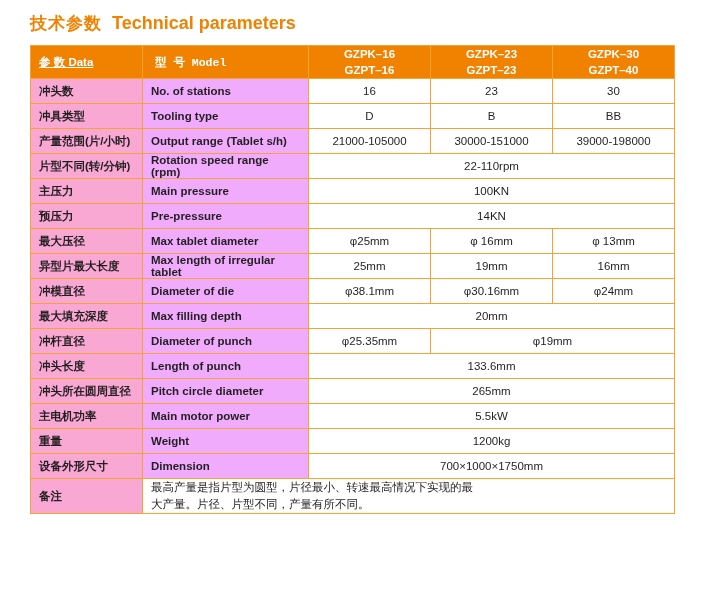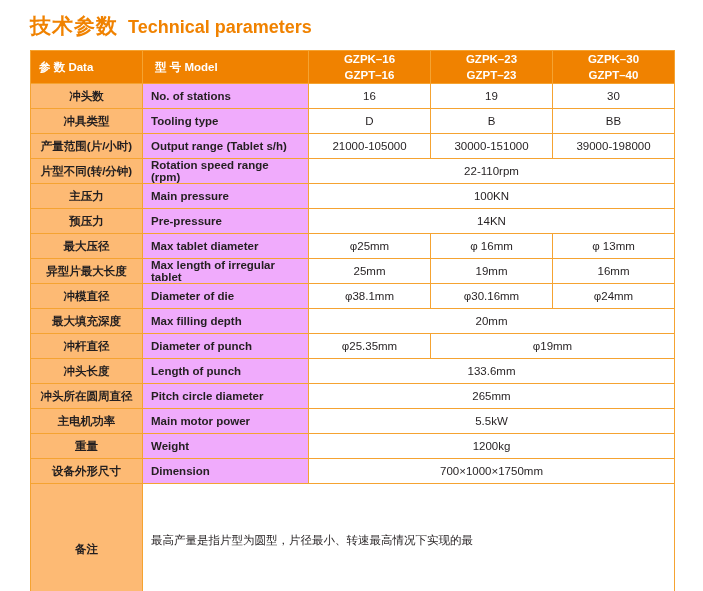--- a/index.html
+++ b/index.html
@@ -20,21 +20,21 @@
     box-sizing: border-box;
     padding: 0;
   }
   .title-row {
     display: flex;
     align-items: baseline;
     gap: 10px;
     padding: 12px 0 10px 30px;
   }
   .title-cn {
-    font-size: 21px;
+    font-size: 17px;
     font-weight: bold;
     color: #f08200;
     letter-spacing: 1px;
   }
   .title-en {
     font-size: 18px;
     font-weight: bold;
     color: #f08200;
   }
   table.spec {
@@ -56,39 +56,41 @@
     background: #f08200;
     color: #ffffff;
     font-weight: bold;
     font-size: 12px;
     height: 46px;
     border: 1px solid #f08200;
   }
   thead th.h-data {
     text-align: left;
     width: 112px;
+    text-decoration: underline;
   }
   thead th.h-model {
     text-align: left;
     padding-left: 12px;
     width: 166px;
+    font-family: Liberation Mono, monospace;
   }
   thead th.h-col {
     text-align: center;
     width: 122px;
   }
   thead th .hline {
     display: block;
     line-height: 16px;
   }
   td.label-cn {
-    background: #fdba74;
-    font-weight: bold;
-    color: #231f20;
-    text-align: center;
+    background: #f9a8d4;
+    font-weight: bold;
+    color: #231f20;
+    text-align: left;
     padding-left: 12px;
     font-size: 11.5px;
   }
   td.label-en {
     background: #f0abfc;
     font-weight: bold;
     color: #231f20;
     text-align: left;
     padding-left: 12px;
     font-size: 11.5px;
@@ -102,21 +104,20 @@
   td.note {
     text-align: left;
     padding: 5px 10px;
     color: #231f20;
     font-size: 11.5px;
     line-height: 17px;
     height: 48px;
   }
   .note-line {
     display: block;
-    margin-top: 48px;
   }
 </style>
 </head>
 <body>
 
 <div class="page">
 
   <div class="title-row">
     <span class="title-cn">技术参数</span>
     <span class="title-en">Technical parameters</span>
@@ -140,21 +141,21 @@
           <span class="hline">GZPT–40</span>
         </th>
       </tr>
     </thead>
     <tbody>
 
       <tr>
         <td class="label-cn">冲头数</td>
         <td class="label-en">No. of stations</td>
         <td class="val">16</td>
-        <td class="val">19</td>
+        <td class="val">23</td>
         <td class="val">30</td>
       </tr>
 
       <tr>
         <td class="label-cn">冲具类型</td>
         <td class="label-en">Tooling type</td>
         <td class="val">D</td>
         <td class="val">B</td>
         <td class="val">BB</td>
       </tr>

